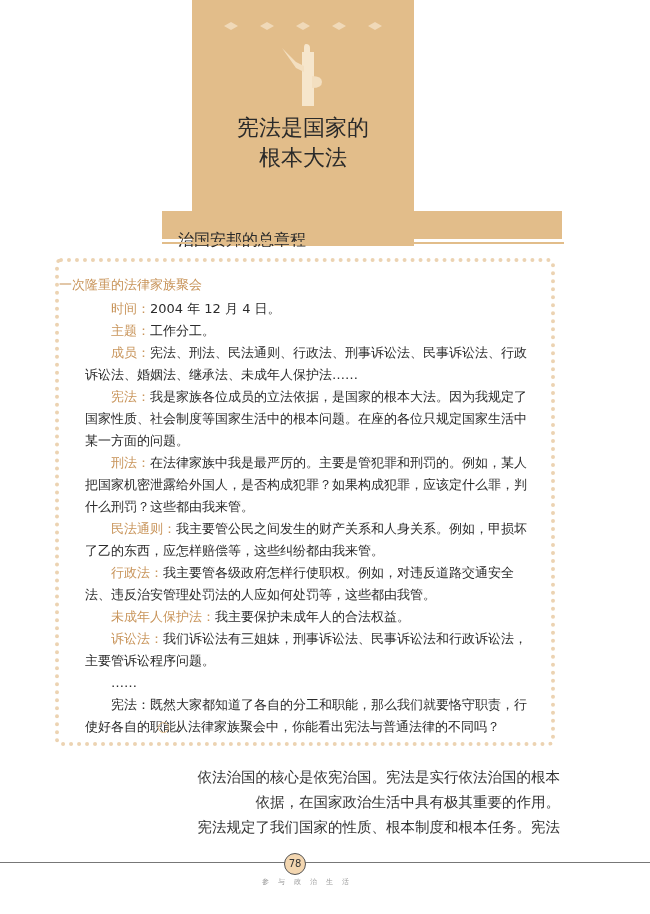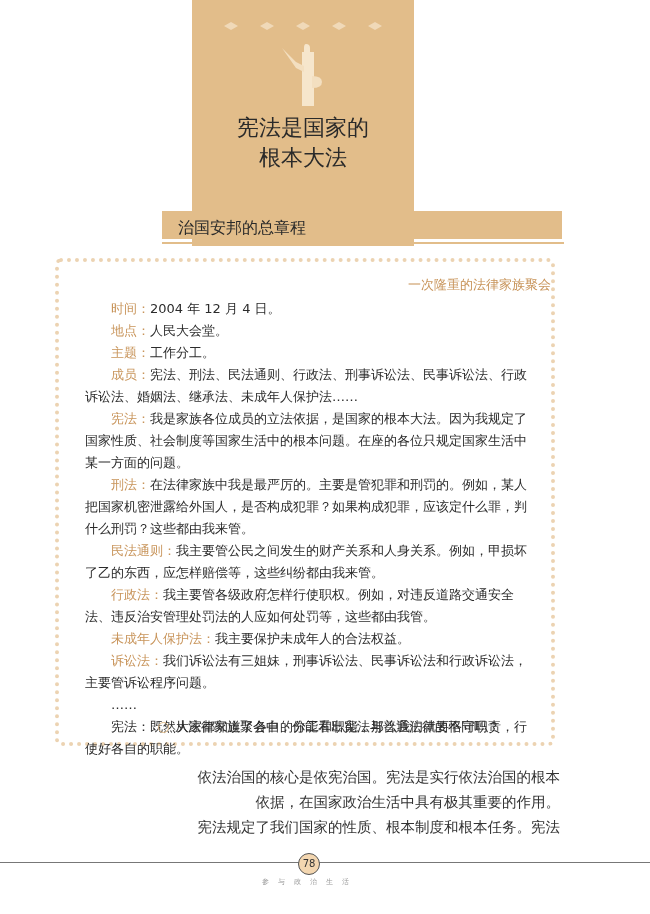--- a/index.html
+++ b/index.html
@@ -14,43 +14,43 @@
               clip-path: polygon(0 0, 100% 0, 98% 8%, 100% 16%, 97% 24%, 100% 32%, 98% 42%, 100% 52%, 97% 62%, 100% 72%, 98% 82%, 100% 92%, 96% 97%, 90% 100%, 80% 97%, 70% 100%, 60% 97%, 50% 100%, 40% 97%, 30% 100%, 20% 97%, 10% 100%, 3% 96%, 0 90%, 2% 80%, 0 70%, 3% 60%, 0 50%, 2% 40%, 0 30%, 3% 20%, 0 10%); }
     .diamonds { position: absolute; top: 22px; left: 0; right: 0; display: flex; justify-content: center; gap: 22px; }
     .diamond { width: 14px; height: 8px; background: #f0d9b8; clip-path: polygon(50% 0, 100% 50%, 50% 100%, 0 50%); }
     .pillar { position: absolute; left: 88px; top: 42px; width: 46px; height: 66px; }
     .banner-title { position: absolute; top: 113px; left: 0; right: 0; text-align: center;
               font-family: "DejaVu Serif", "Liberation Serif", serif; font-size: 22px; line-height: 30px; color: #2a2a2a; }
 
     
     .section-bar { position: absolute; left: 162px; top: 211px; width: 400px; height: 28px;
               background: #e2bd8a; }
-    .section-title { position: absolute; left: 16px; top: 7px; font-size: 16px; color: #2a2a2a; }
+    .section-title { position: absolute; left: 16px; top: 19px; font-size: 16px; color: #2a2a2a; }
     .section-line { position: absolute; left: 162px; top: 242px; width: 402px; height: 2px; background: #e2bd8a; }
 
     
     .story-box { position: absolute; left: 55px; top: 258px; width: 500px; height: 488px;
               border: 4px dotted #ecd3b2; border-radius: 6px; box-sizing: border-box; }
-    .story-title { position: absolute; top: 14px; left: 0; right: 0; text-align: right;
+    .story-title { position: absolute; top: 14px; left: 0; right: 0; text-align: left;
               color: #c8945a; font-size: 13px; }
     .story-body { position: absolute; left: 26px; top: 36px; width: 448px; font-size: 13px; line-height: 22px; color: #2b2b2b; }
     .story-body p { margin: 0; text-indent: 2em; }
     .story-body .lbl { color: #c8945a; }
     .question { position: absolute; left: 56px; top: 456px; font-size: 13px; color: #2b2b2b; margin-left: 43px; }
     .circle-icon { display: inline-block; width: 9px; height: 9px; border: 1.5px solid #e2bd8a; border-radius: 50%;
               vertical-align: middle; margin-right: 6px; }
 
     
     .main-text { position: absolute; left: 160px; top: 765px; width: 400px;
               font-family: "DejaVu Serif", "Liberation Serif", serif; font-size: 14.5px; line-height: 25px; color: #333; }
     .main-text p { margin: 0; text-indent: 2em; text-align: right; }
 
     
     .footer-line { position: absolute; left: 0; top: 862px; width: 650px; height: 1px; background: #777; }
-    .page-num { position: absolute; left: 298px; top: 853px; width: 20px; height: 20px; border-radius: 50%;
+    .page-num { position: absolute; left: 284px; top: 853px; width: 20px; height: 20px; border-radius: 50%;
               background: #f3d6b0; border: 1px solid #555; font-size: 10px; text-align: center; line-height: 20px; color: #333; }
     .footer-text { position: absolute; left: 262px; top: 877px; font-size: 7px; letter-spacing: 9px; color: #999; }
   </style>
 </head>
 <body>
 
 <div class="banner">
   <div class="diamonds">
     <div class="diamond"></div>
     <div class="diamond"></div>
@@ -72,21 +72,20 @@
 
 <div class="section-bar">
   <span class="section-title">治国安邦的总章程</span>
 </div>
 <div class="section-line"></div>
 
 <div class="story-box">
   <div class="story-title">一次隆重的法律家族聚会</div>
   <div class="story-body">
     <p><span class="lbl">时间：</span><span>2004 年 12 月 4 日。</span></p>
-    <p><span class="lbl">地点：</span><span>人民大会堂。</span></p>
     <p><span class="lbl">主题：</span><span>工作分工。</span></p>
     <p><span class="lbl">成员：</span><span>宪法、刑法、民法通则、行政法、刑事诉讼法、民事诉讼法、行政诉讼法、婚姻法、继承法、未成年人保护法……</span></p>
     <p><span class="lbl">宪法：</span><span>我是家族各位成员的立法依据，是国家的根本大法。因为我规定了国家性质、社会制度等国家生活中的根本问题。在座的各位只规定国家生活中某一方面的问题。</span></p>
     <p><span class="lbl">刑法：</span><span>在法律家族中我是最严厉的。主要是管犯罪和刑罚的。例如，某人把国家机密泄露给外国人，是否构成犯罪？如果构成犯罪，应该定什么罪，判什么刑罚？这些都由我来管。</span></p>
     <p><span class="lbl">民法通则：</span><span>我主要管公民之间发生的财产关系和人身关系。例如，甲损坏了乙的东西，应怎样赔偿等，这些纠纷都由我来管。</span></p>
     <p><span class="lbl">行政法：</span><span>我主要管各级政府怎样行使职权。例如，对违反道路交通安全法、违反治安管理处罚法的人应如何处罚等，这些都由我管。</span></p>
     <p><span class="lbl">未成年人保护法：</span><span>我主要保护未成年人的合法权益。</span></p>
     <p><span class="lbl">诉讼法：</span><span>我们诉讼法有三姐妹，刑事诉讼法、民事诉讼法和行政诉讼法，主要管诉讼程序问题。</span></p>
     <p><span class="lbl"></span><span>……</span></p>
     <p><span class="lbl"></span><span>宪法：既然大家都知道了各自的分工和职能，那么我们就要恪守职责，行使好各自的职能。</span></p>

